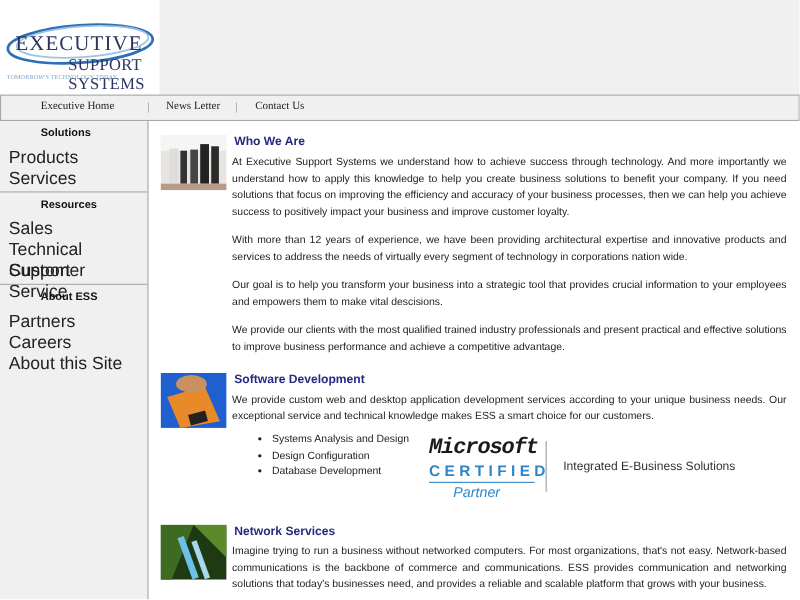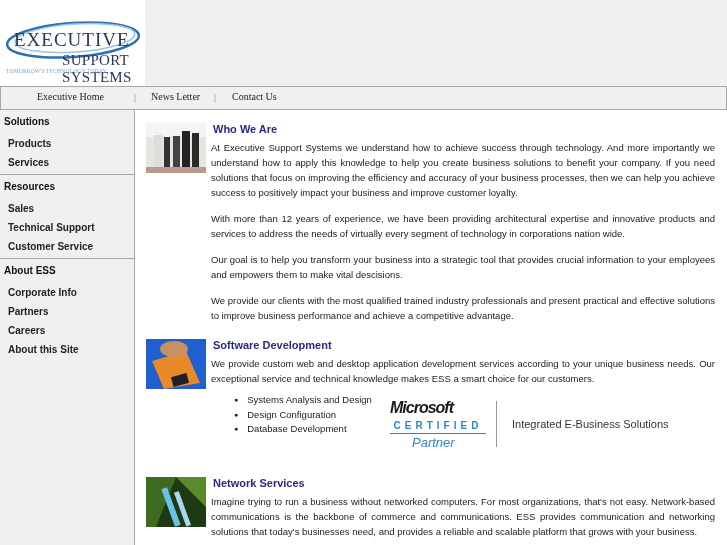--- a/index.html
+++ b/index.html
@@ -10,35 +10,35 @@
   .logo-text { position:absolute; left:14px; top:29px; font-family:"Liberation Serif", serif; font-size:19px; letter-spacing:1px; color:#2b3560; }
   .logo-sub { position:absolute; left:62px; top:52px; font-family:"Liberation Serif", serif; font-size:15px; color:#2b3560; letter-spacing:.3px; }
   .logo-tag { position:absolute; left:6px; top:68px; font-family:"Liberation Serif", serif; font-size:5.5px; color:#7aa3c8; letter-spacing:.2px; }
   .logo-swoosh { position:absolute; left:4px; top:8px; }
 
   .navbar { position:absolute; left:0; top:86px; width:725px; height:22px; background:#f0f0f0; border:1px solid #a8a8a8;font-family:Liberation Serif, serif; }
   .nav-item { position:absolute; top:4px; font-size:10px; color:#222; cursor:pointer; }
   .nav-sep { position:absolute; top:5px; font-size:10px; color:#888; }
 
   .sidebar { position:absolute; left:0; top:110px; width:134px; height:435px; background:#f0f0f0; border-right:1px solid #a8a8a8; }
-  .side-head { font-size:10px; font-weight:bold; color:#111; padding:6px 0 0 4px; height:13px; }
-  .side-item { font-size:10px; color:#222; padding:0 0 0 8px; height:19px; line-height:19px; cursor:pointer;font-weight:bold; }
+  .side-head { font-size:10px; font-weight:bold; color:#111; padding:6px 0 0 4px; height:13px;margin-left:33px; }
+  .side-item { font-size:16px; color:#222; padding:0 0 0 8px; height:19px; line-height:19px; cursor:pointer; }
   .side-div { height:0; border-top:1px solid #a8a8a8; margin-top:2px; }
 
   .main { position:absolute; left:146px; top:118px; width:574px; }
   .section { position:absolute; left:0; width:574px; }
   .thumb { position:absolute; left:0; top:5px; width:60px; height:50px; }
   .sec-title { position:absolute; left:67px; top:5px; font-size:11px; font-weight:bold; color:#2a2a82;text-align:center; }
   .sec-body { position:absolute; left:65px; width:504px; font-size:9.5px; line-height:15px; text-align:justify; color:#222; }
   .sec-body p { margin:0 0 11px 0; }
   .bullets { position:absolute; left:88px; top:275px; font-size:9.5px; line-height:13.5px; color:#222; margin:0; padding:0; list-style:none; }
   .bullets li::before { content:"\25CF"; font-size:7px; margin-right:9px; position:relative; top:-1px; }
   .ms-logo { position:absolute; left:244px; top:280px; width:96px; }
-  .ms-word { font-family:Liberation Sans, sans-serif; font-weight:bold; font-style:italic; font-size:16px; color:#1a1a1a; letter-spacing:-1px; line-height:20px; }
-  .ms-cert { font-size:10px; letter-spacing:4px; color:#2e86c8; font-weight:bold; margin-top:2px; padding-bottom:2px; border-bottom:1px solid #2e86c8;text-align:center; }
+  .ms-word { font-family:Liberation Mono, monospace; font-weight:bold; font-style:italic; font-size:20px; color:#1a1a1a; letter-spacing:-1px; line-height:20px; }
+  .ms-cert { font-size:14px; letter-spacing:4px; color:#2e86c8; font-weight:bold; margin-top:2px; padding-bottom:2px; border-bottom:1px solid #2e86c8;text-align:center; }
   .ms-partner { font-size:13px; font-style:italic; color:#2e86c8; margin-left:22px; margin-top:1px; }
   .ms-vline { position:absolute; left:350px; top:283px; width:1px; height:46px; background:#999; }
   .ms-tagline { position:absolute; left:366px; top:300px; font-size:11px; color:#333; }
 </style>
 </head>
 <body>
 
 <div class="header">
   <div class="logo-box">
     <svg class="logo-swoosh" width="138" height="60" viewBox="0 0 138 60">
@@ -67,21 +67,20 @@
   <div class="side-item">Services</div>
   <div class="side-div"></div>
   <div class="side-head">Resources</div>
   <div style="height:5px"></div>
   <div class="side-item">Sales</div>
   <div class="side-item">Technical Support</div>
   <div class="side-item">Customer Service</div>
   <div class="side-div"></div>
   <div class="side-head">About ESS</div>
   <div style="height:5px"></div>
-  <div class="side-item">Corporate Info</div>
   <div class="side-item">Partners</div>
   <div class="side-item">Careers</div>
   <div class="side-item">About this Site</div>
 </div>
 
 <div class="main">
 
   <div class="section" style="top:0">
     <svg class="thumb" viewBox="0 0 60 50">
       <rect width="60" height="50" fill="#e8e4e0"></rect>

